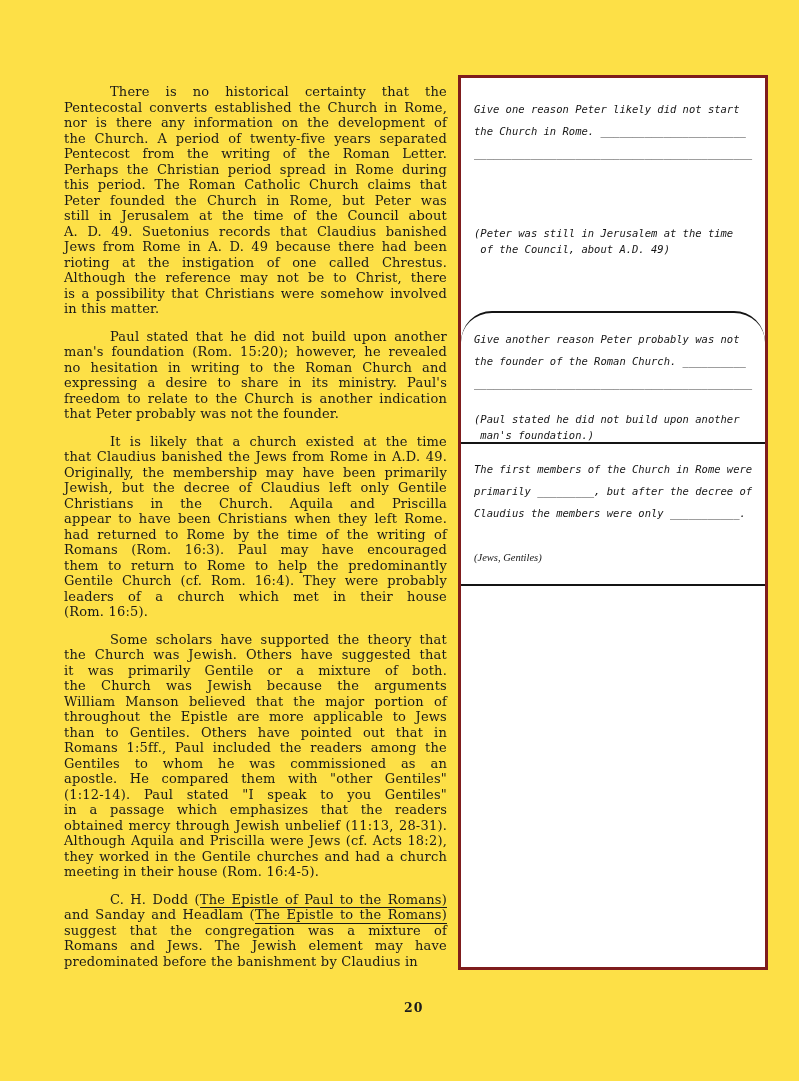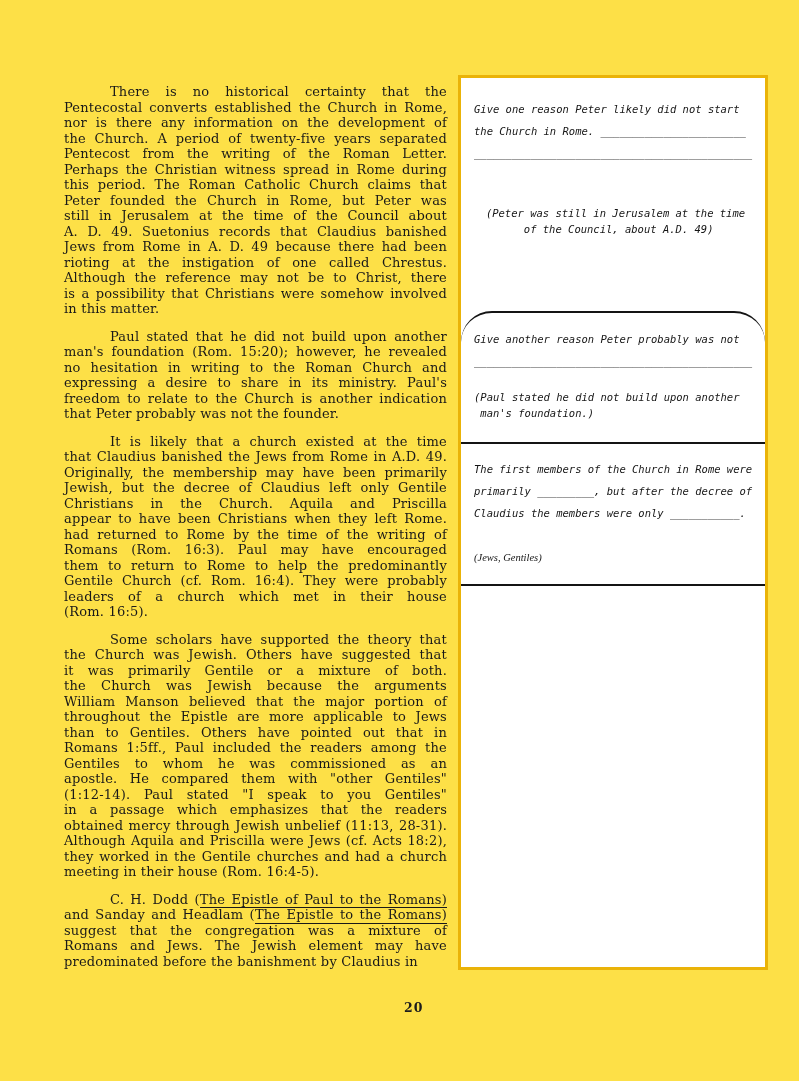--- a/index.html
+++ b/index.html
@@ -33,21 +33,21 @@
   .line.last { text-align-last: left; }
   .u { border-bottom: 1.5px solid #191919; padding-bottom: 0.5px; }
 
   
   .answer-column {
     position: absolute;
     left: 458px;
     top: 75px;
     width: 310px;
     height: 895px;
-    border: 3px solid #eab308;
+    border: 3px solid #7f1d1d;
     box-sizing: border-box;
     display: flex;
     flex-direction: column;
     background: #ffffff;
   }
   .qbox {
     box-sizing: border-box;
     padding: 18px 8px 0 13px;
     font-family: "DejaVu Sans Mono", monospace;
     font-style: italic;
@@ -55,21 +55,21 @@
     color: #151515;
     overflow: hidden;
   }
   .qbox0 { height: 233px; padding-top: 20px; }
   .qbox1 { height: 131px; border-top: 2px solid #141414; padding-top: 15px; border-radius: 31px; }
   .qbox2 { height: 142px; border-top: 2px solid #141414; padding-top: 14px; }
   .qbox3 { flex: 1; border-top: 2px solid #141414; }
   .qline { line-height: 22px; white-space: pre; }
   .blankline { letter-spacing: 0; }
   .answers { }
-  .qbox0 .answers { margin-top: 42px; text-align: center; }
+  .qbox0 .answers { margin-top: 62px; }
   .qbox1 .answers { margin-top: 18px; }
   .qbox2 .answers { margin-top: 26px; font-family: Liberation Serif, serif; }
   .aline { line-height: 15.5px; white-space: pre; }
 
   
   .page-number {
     position: absolute;
     left: 404px;
     top: 1000px;
     font-size: 12.5px;
@@ -82,21 +82,21 @@
 <body>
 
 <div class="page">
   <div class="main-text">
       <div class="paragraph">
         <div class="line first">There is no historical certainty that the</div>
         <div class="line">Pentecostal converts established the Church in Rome,</div>
         <div class="line">nor is there any information on the development of</div>
         <div class="line">the Church. A period of twenty-five years separated</div>
         <div class="line">Pentecost from the writing of the Roman Letter.</div>
-        <div class="line">Perhaps the Christian witness spread in Rome during</div>
+        <div class="line">Perhaps the Christian period spread in Rome during</div>
         <div class="line">this period. The Roman Catholic Church claims that</div>
         <div class="line">Peter founded the Church in Rome, but Peter was</div>
         <div class="line">still in Jerusalem at the time of the Council about</div>
         <div class="line">A. D. 49. Suetonius records that Claudius banished</div>
         <div class="line">Jews from Rome in A. D. 49 because there had been</div>
         <div class="line">rioting at the instigation of one called Chrestus.</div>
         <div class="line">Although the reference may not be to Christ, there</div>
         <div class="line">is a possibility that Christians were somehow involved</div>
         <div class="line last">in this matter.</div>
       </div>
@@ -153,20 +153,21 @@
         <div class="qline">Give one reason Peter likely did not start</div>
         <div class="qline">the Church in Rome. _______________________</div>
         <div class="qline blankline">____________________________________________</div>
         <div class="answers">
           <div class="aline">(Peter was still in Jerusalem at the time</div>
           <div class="aline"> of the Council, about A.D. 49)</div>
         </div>
       </div>
       <div class="qbox qbox1">
         <div class="qline">Give another reason Peter probably was not</div>
+        <div class="qline">the founder of the Roman Church. __________</div>
         <div class="qline blankline">____________________________________________</div>
         <div class="answers">
           <div class="aline">(Paul stated he did not build upon another</div>
           <div class="aline"> man's foundation.)</div>
         </div>
       </div>
       <div class="qbox qbox2">
         <div class="qline">The first members of the Church in Rome were</div>
         <div class="qline">primarily _________, but after the decree of</div>
         <div class="qline">Claudius the members were only ___________.</div>

